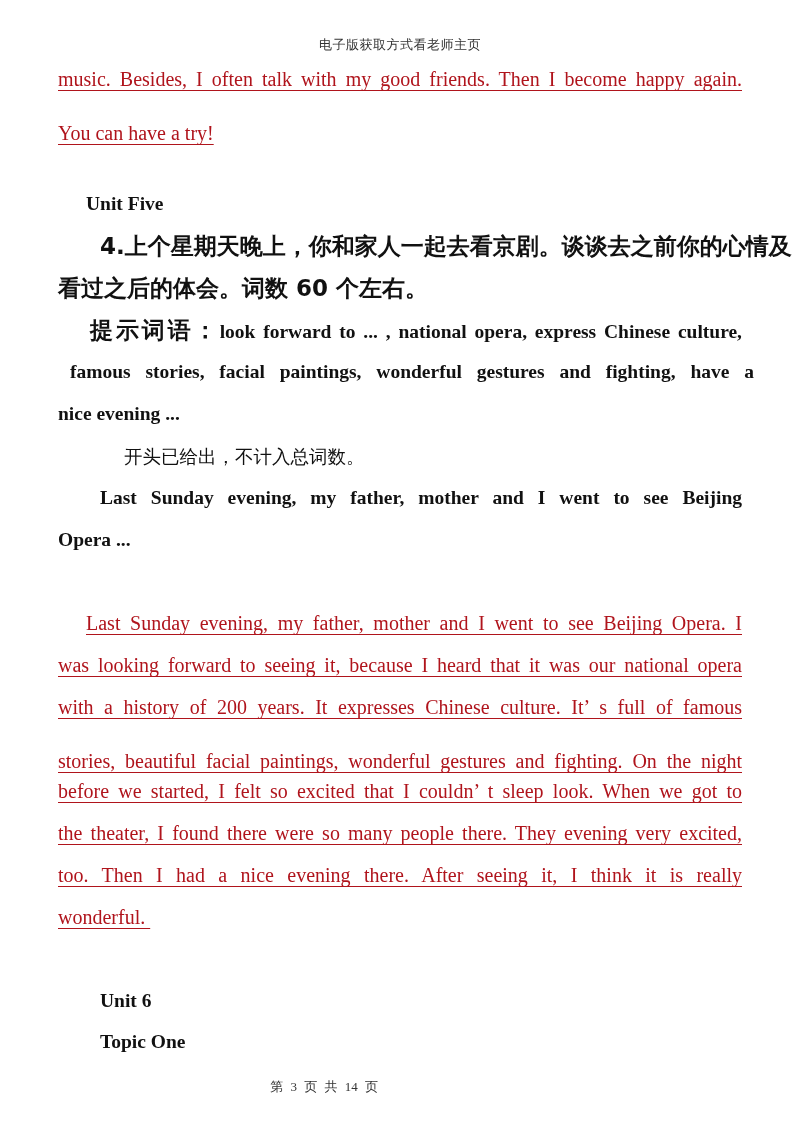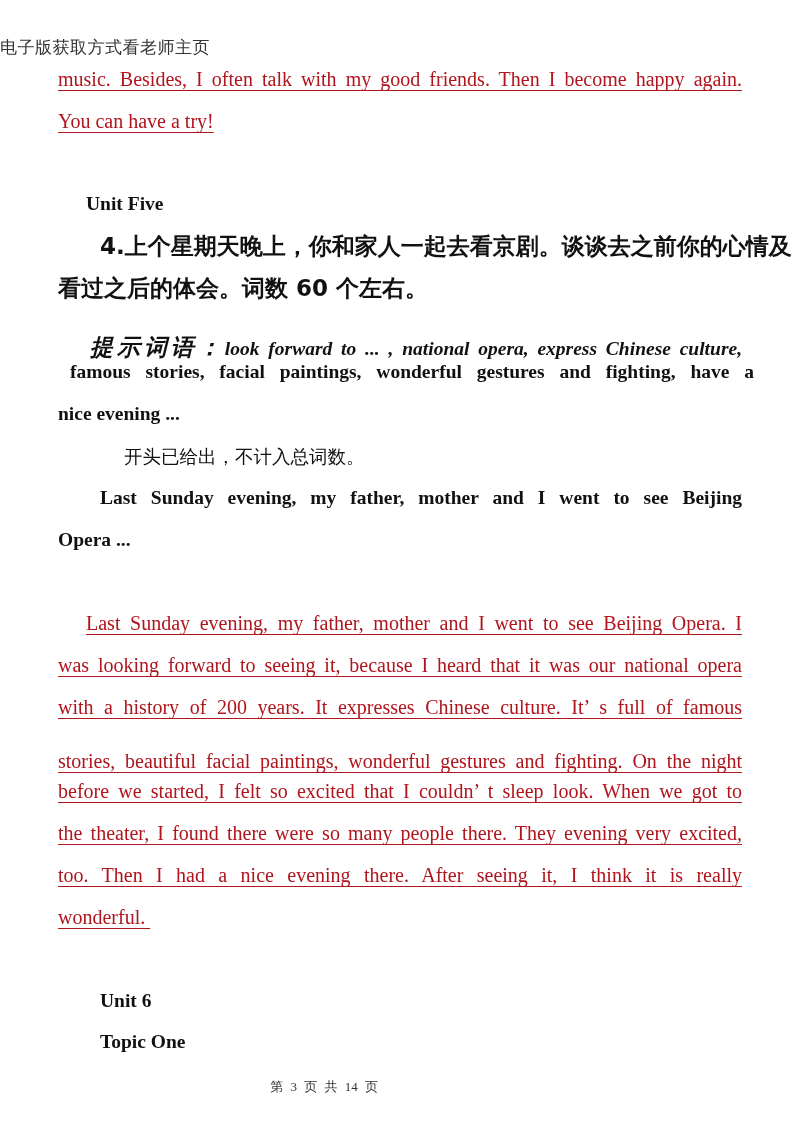--- a/index.html
+++ b/index.html
@@ -13,22 +13,22 @@
       position: relative;
       overflow: hidden;
       font-family: "Liberation Serif", "DejaVu Serif", serif;
       color: #111111;
     }
     .page-header {
       position: absolute;
       top: 36px;
       left: 0;
       width: 800px;
-      text-align: left;
-      font-size: 17px;
+      text-align: center;
+      font-size: 13px;
       color: #333333;
       letter-spacing: 0.5px;
     }
     .page-footer {
       position: absolute;
       top: 1078px;
       left: 0;
       width: 648px;
       text-align: center;
       font-size: 13px;
@@ -70,28 +70,28 @@
       font-weight: bold;
       font-size: 23px;
     }
   </style>
 </head>
 <body>
 
 <div class="page-header">电子版获取方式看老师主页</div>
 
 <div class="line red justify" style="top:66px;">music. Besides, I often talk with my good friends. Then I become happy again.</div>
-<div class="line red" style="top:108px; width:auto;">You can have a try!</div>
+<div class="line red" style="top:120px; width:auto;">You can have a try!</div>
 
 <div class="line bold" style="top:191px; left:86px;">Unit Five</div>
 
 <div class="line justify" style="top:233px; left:100px; width:642px;"><span class="cjk-bold">4.上个星期天晚上，你和家人一起去看京剧。谈谈去之前你的心情及</span></div>
 <div class="line" style="top:275px;"><span class="cjk-bold">看过之后的体会。词数 60 个左右。</span></div>
 
-<div class="line justify" style="top:334px; left:90px; width:652px;font-style:italic;"><span class="cjk-bold">提示词语：</span><span class="bold">look forward to ... , national opera, express Chinese culture,</span></div>
+<div class="line justify" style="top:317px; left:90px; width:652px;"><span class="cjk-bold">提示词语：</span><span class="bold">look forward to ... , national opera, express Chinese culture,</span></div>
 <div class="line bold justify" style="top:359px;margin-left:12px;">famous stories, facial paintings, wonderful gestures and fighting, have a</div>
 <div class="line bold" style="top:401px;">nice evening ...</div>
 
 <div class="line" style="top:443px; left:100px;"><span class="cjk">开头已给出，不计入总词数。</span></div>
 
 <div class="line bold justify" style="top:485px; left:100px; width:642px;">Last Sunday evening, my father, mother and I went to see Beijing</div>
 <div class="line bold" style="top:527px;">Opera ...</div>
 
 <div class="line red justify" style="top:610px; left:86px; width:656px;">Last Sunday evening, my father, mother and I went to see Beijing Opera. I</div>
 <div class="line red justify" style="top:652px;">was looking forward to seeing it, because I heard that it was our national opera</div>

